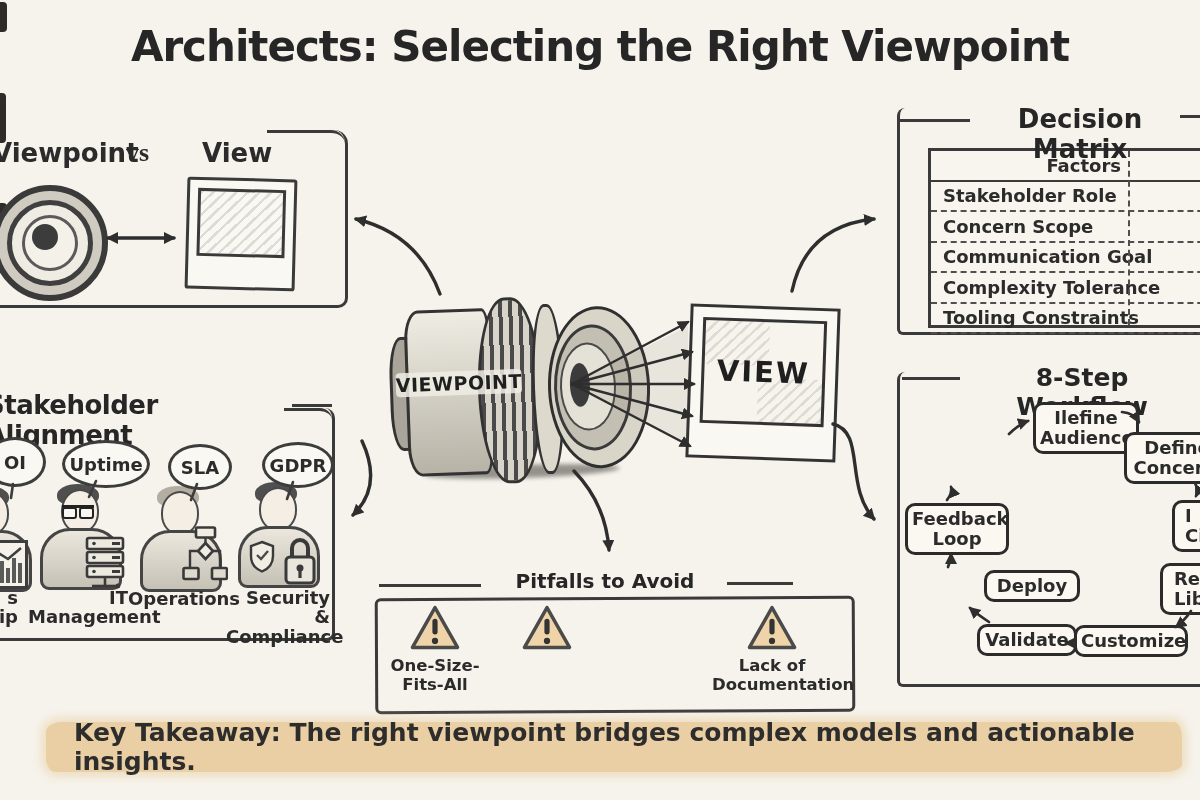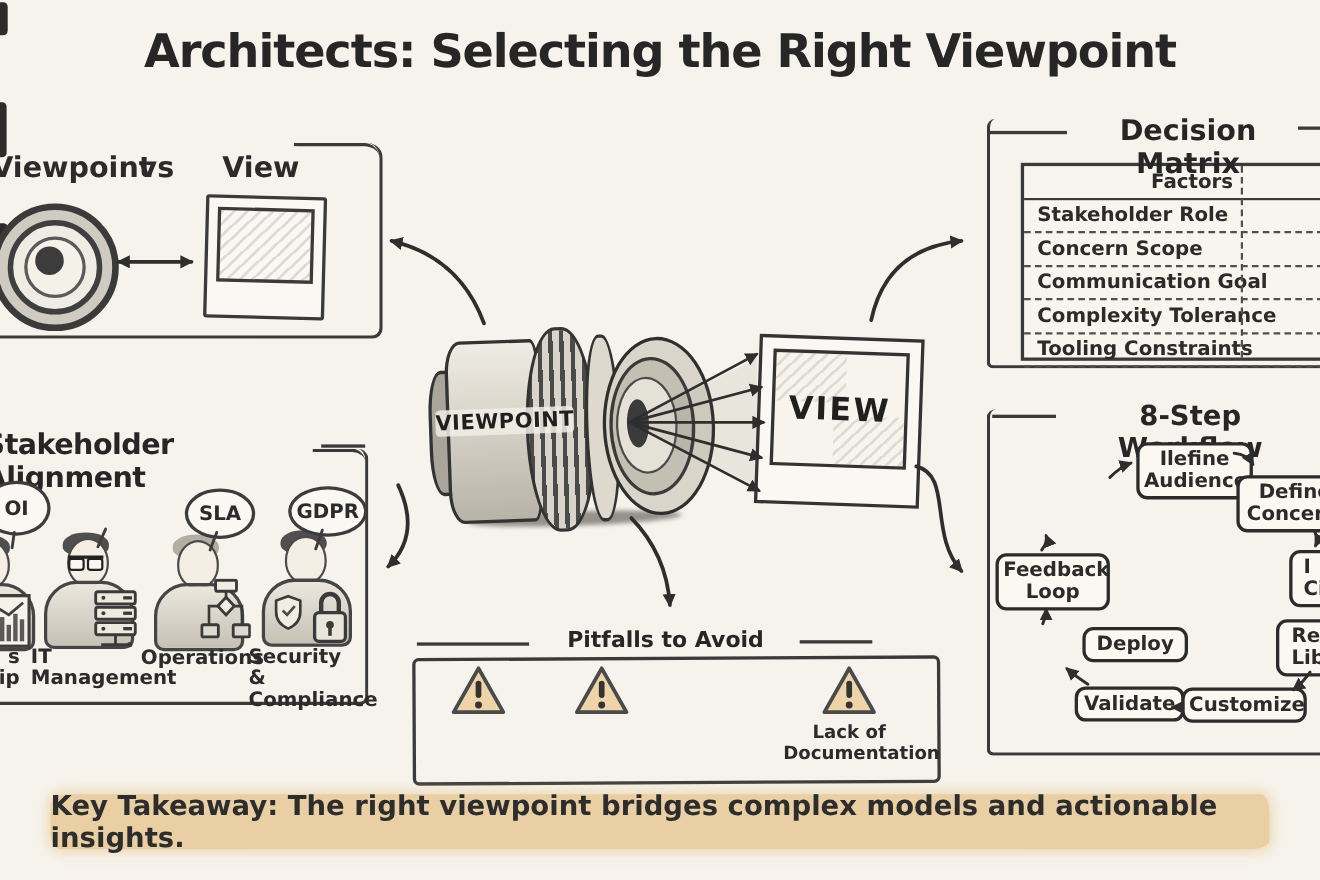--- a/index.html
+++ b/index.html
@@ -29,21 +29,21 @@
   #wf-dash-l{left:902px;top:377px;width:58px;}
   #sa-title{left:-14px;top:390px;width:310px;font-size:26px;letter-spacing:-0.5px;}
   #sa-dash-r{left:292px;top:404px;width:40px;}
   #pf-title{left:492px;top:569px;width:226px;text-align:center;font-size:20px;}
   #pf-dash-l{left:379px;top:584px;width:102px;}
   #pf-dash-r{left:727px;top:582px;width:66px;}
 
   
   .cmp-word{top:138px;font-size:26px;font-weight:700;z-index:15;}
   #cmp-left{left:-8px;width:140px;}
-  #cmp-vs{left:126px;width:40px;}
+  #cmp-vs{left:126px;width:40px;font-family:Liberation Serif, serif;}
   #cmp-right{left:202px;width:70px;text-align:center;}
   #icon-lens-small{left:-8px;top:185px;width:104px;height:104px;border:6px solid #3a3a3a;border-radius:50%;
       background:#cfcbc0;z-index:10;}
   #icon-lens-small .ring1{position:absolute;inset:9px;border:5px solid #3f3f3f;border-radius:50%;background:#efece3;}
   #icon-lens-small .ring2{position:absolute;inset:24px;border:3px solid #5a5a5a;border-radius:50%;background:#f4f1e9;}
   #icon-lens-small .pupil{position:absolute;left:34px;top:33px;width:26px;height:26px;border-radius:50%;background:#3c3c3c;}
   #icon-photo{left:186px;top:178px;width:104px;height:106px;transform:rotate(1.5deg);background:#faf8f2;border:3.5px solid #3a3a3a;border-radius:3px;z-index:10;}
   #icon-photo .pic{position:absolute;left:8px;top:8px;right:8px;height:62px;border:3px solid #3a3a3a;
       background:repeating-linear-gradient(135deg,rgba(70,70,70,.16) 0 2.5px,transparent 2.5px 8px);}
 
@@ -67,21 +67,21 @@
   #fig-3{left:140px;top:486px;}
   #fig-4{left:238px;top:482px;}
   .fig .head{position:absolute;left:21px;top:5px;width:34px;height:40px;background:#f4eee4;border:2.5px solid #4a4a4a;border-radius:50% 50% 46% 46%;}
   .fig .hair{position:absolute;left:17px;top:0;width:42px;height:22px;border-radius:50% 50% 42% 42%;background:#4f4f4f;}
   .fig.light-hair .hair{background:#b3ada2;}
   .fig .shoulders{position:absolute;left:0;top:44px;width:76px;height:56px;background:linear-gradient(#ebe7dd,#c6c1b5);border:3px solid #454545;border-radius:30px 30px 9px 9px;}
   .glasses{position:absolute;left:22px;top:21px;width:32px;height:10px;border-top:3px solid #222;z-index:2;}
   .glasses::before,.glasses::after{content:"";position:absolute;top:-1px;width:11px;height:8px;border:2.5px solid #222;border-radius:3px;background:rgba(255,255,255,.5);}
   .glasses::before{left:0;}
   .glasses::after{right:0;}
-  .plabel{font-weight:700;font-size:18px;text-align:left;line-height:1.08;z-index:26;}
+  .plabel{font-weight:700;font-size:18px;text-align:right;line-height:1.08;z-index:26;}
   #plabel-1{left:-70px;top:588px;width:88px;text-align:right;}
   #plabel-2{left:28px;top:588px;width:100px;}
   #plabel-3{left:128px;top:589px;width:104px;}
   #plabel-4{left:226px;top:588px;width:104px;}
   .acc-icon{z-index:24;}
   #icon-chart{left:-12px;top:540px;}
   #icon-server{left:84px;top:536px;}
   #icon-flow{left:182px;top:526px;}
   #icon-shield{left:248px;top:540px;}
   #icon-lock{left:282px;top:532px;}
@@ -119,21 +119,21 @@
   #wf-customize{left:1074px;top:625px;width:100px;}
 
   
   .pit{position:absolute;top:604px;width:120px;text-align:center;z-index:15;}
   #pit-1{left:375px;} #pit-2{left:487px;} #pit-3{left:597px;} #pit-4{left:712px;}
   .pit .lbl{font-size:16.5px;font-weight:700;line-height:1.15;margin-top:2px;}
 
   
   #takeaway{left:46px;top:722px;width:1108px;height:50px;background:#e9cfa3;
       border-radius:16px 8px 18px 10px/10px 16px 8px 14px;display:flex;align-items:center;justify-content:center;
-      font-size:25px;font-weight:700;color:#2d2d2d;box-shadow:0 0 9px 5px rgba(233,207,163,.55);z-index:12;}
+      font-size:25px;font-weight:700;color:#2d2d2d;box-shadow:0 0 9px 5px rgba(233,207,163,.55);z-index:12;padding-left:28px;}
 
   
   .smudge{left:0;background:#2e2c28;z-index:4;}
   #sm1{top:2px;width:7px;height:30px;border-radius:0 4px 4px 0;}
   #sm2{top:93px;width:6px;height:50px;border-radius:0 4px 4px 0;}
   #sm3{top:203px;width:7px;height:20px;border-radius:0 4px 4px 0;}
 
   #arrow-layer{position:absolute;left:0;top:0;z-index:40;pointer-events:none;}
 </style>
 </head>
@@ -178,20 +178,21 @@
     <div id="dm-vline"></div>
   </div>
 
   <div class="abs" id="sa-box">
     <div id="sa-box-topseg"></div>
   </div>
   <div class="abs sec-title" id="sa-title">Stakeholder Alignment</div>
   <div class="abs panel-line" id="sa-dash-r"></div>
 
   <div class="abs bubble" id="bub-1">OI</div>
+  <div class="abs bubble" id="bub-2">Uptime</div>
   <div class="abs bubble" id="bub-3">SLA</div>
   <div class="abs bubble" id="bub-4">GDPR</div>
 
   <div class="abs fig" id="fig-1">
     <div class="hair"></div>
     <div class="head"></div>
     <div class="shoulders"></div>
   </div>
   <div class="abs fig" id="fig-2">
     <div class="hair"></div>
@@ -335,20 +336,24 @@
   <div class="abs sec-title" id="pf-title">Pitfalls to Avoid</div>
   <div class="abs panel-line" id="pf-dash-l"></div>
   <div class="abs panel-line" id="pf-dash-r"></div>
 
   <div class="pit" id="pit-1">
     <svg width="52" height="47" viewBox="0 0 60 54">
       <path d="M30 4 L56 50 L4 50 Z" fill="#efd4a9" stroke="#4a4a4a" stroke-width="4" stroke-linejoin="round"></path>
       <rect x="27" y="17" width="6" height="18" rx="3" fill="#333"></rect>
         <circle cx="30" cy="42.5" r="3.6" fill="#333"></circle>
     </svg>
+    <div class="lbl">
+        <div>One-Size-</div>
+        <div>Fits-All</div>
+      </div>
   </div>
   <div class="pit" id="pit-2">
     <svg width="52" height="47" viewBox="0 0 60 54">
       <path d="M30 4 L56 50 L4 50 Z" fill="#efd4a9" stroke="#4a4a4a" stroke-width="4" stroke-linejoin="round"></path>
       <rect x="27" y="17" width="6" height="18" rx="3" fill="#333"></rect>
         <circle cx="30" cy="42.5" r="3.6" fill="#333"></circle>
     </svg>
   </div>
   <div class="pit" id="pit-4">
     <svg width="52" height="47" viewBox="0 0 60 54">

